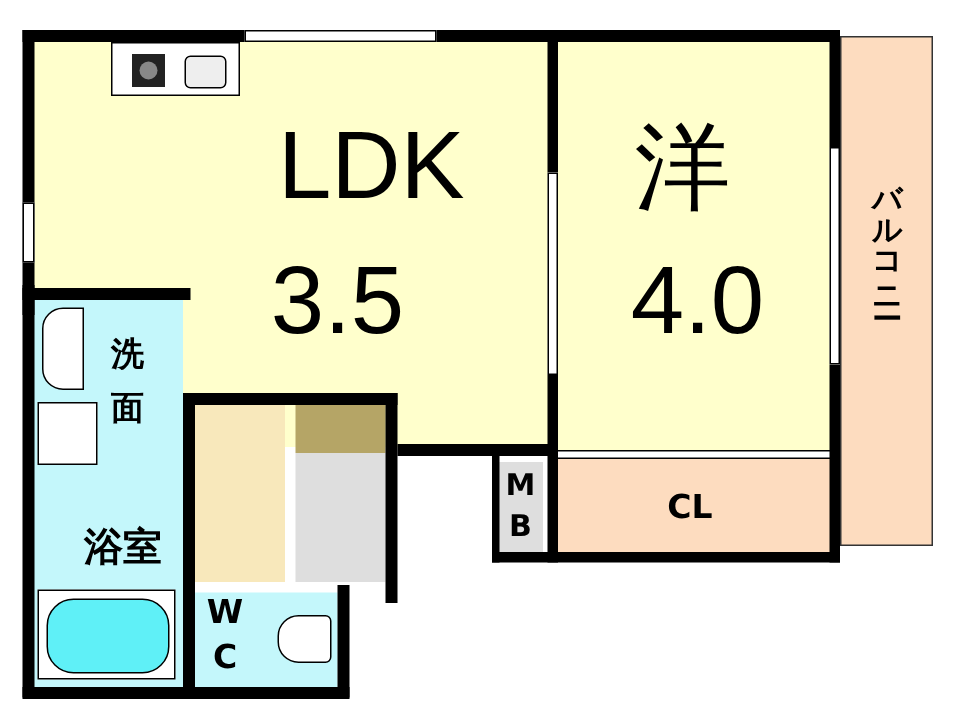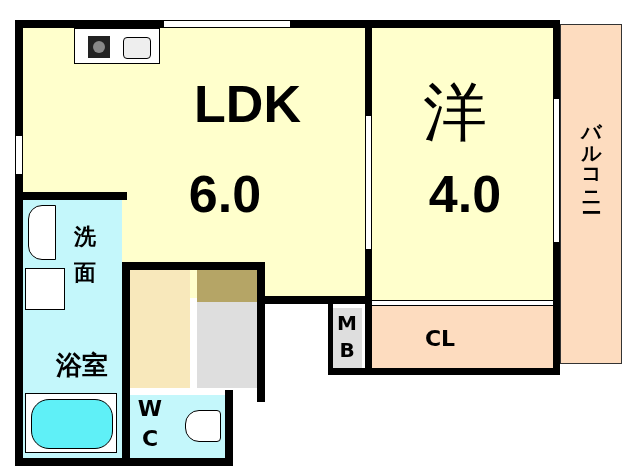--- a/index.html
+++ b/index.html
@@ -5,21 +5,21 @@
   html,body{margin:0;padding:0;background:#fff;}
   body{width:640px;height:473px;position:relative;overflow:hidden;font-family:"DejaVu Sans","Liberation Sans",sans-serif;}
   .abs{position:absolute;box-sizing:border-box;}
   .wall{position:absolute;background:#000;}
   .ldk{background:#ffffcc;}
   .yo{background:#ffffcc;}
   .bal{background:#fddcbf;border:1px solid #333;}
   .cl{background:#fddcbf;}
   .wet{background:#c4f7fb;}
   .txt{position:absolute;color:#000;line-height:1;text-align:center;}
-  .big{font-family:"Liberation Sans","DejaVu Sans",sans-serif;font-size:52px;font-weight:bold;}
+  .big{font-family:"Liberation Sans","DejaVu Sans",sans-serif;font-size:64px;}
   .jp{font-family:"DejaVu Sans",sans-serif;font-weight:bold;}
   .win{position:absolute;background:#fff;border:1px solid #000;box-sizing:border-box;}
 </style>
 </head>
 <body>
 
 <div class="abs bal" style="left:560px;top:24px;width:62px;height:340px;background:#fddcbf;"></div>
 <div class="txt jp" style="left:580px;top:110px;width:22px;font-size:20px;writing-mode:vertical-rl;">バルコニー</div>
 
 <div class="abs ldk" style="left:22px;top:26px;width:345px;height:272px;"></div>
@@ -67,26 +67,26 @@
 <div class="win" style="left:365px;top:115px;width:7px;height:135px;"></div>
 <div class="win" style="left:553px;top:98px;width:7px;height:145px;"></div>
 
 <div class="abs" style="left:74px;top:28px;width:86px;height:36px;background:#fff;border:1px solid #000;"></div>
 <div class="abs" style="left:88px;top:36px;width:22px;height:22px;background:#222;">
     <div style="position:absolute;left:5px;top:5px;width:12px;height:12px;border-radius:50%;background:#888;"></div>
   </div>
 <div class="abs" style="left:123px;top:37px;width:28px;height:22px;border:1px solid #000;border-radius:4px;background:#eee;"></div>
 
 <div class="txt big" style="left:140px;top:78px;width:215px;">LDK</div>
-<div class="txt big" style="left:150px;top:168px;width:150px;">6.0</div>
+<div class="txt big" style="left:150px;top:168px;width:150px;">3.5</div>
 
 <div class="txt jp" style="left:400px;top:80px;width:110px;font-size:64px;font-weight:normal;">洋</div>
 <div class="txt big" style="left:395px;top:168px;width:140px;">4.0</div>
 
-<div class="txt jp" style="left:410px;top:328px;width:60px;font-size:22px;">CL</div>
+<div class="txt jp" style="left:430px;top:328px;width:60px;font-size:22px;">CL</div>
 
 <div class="txt jp" style="left:70px;top:226px;width:30px;font-size:22px;">洗</div>
 <div class="txt jp" style="left:70px;top:262px;width:30px;font-size:22px;">面</div>
 <div class="abs" style="left:28px;top:205px;width:28px;height:55px;border:1px solid #000;border-radius:14px 0 0 14px;background:#fff;"></div>
 <div class="abs" style="left:25px;top:268px;width:40px;height:42px;border:1px solid #000;background:#fff;"></div>
 
 <div class="txt jp" style="left:42px;top:352px;width:80px;font-size:26px;">浴室</div>
 <div class="abs" style="left:25px;top:393px;width:92px;height:60px;background:#fff;border:1px solid #000;">
     <div style="position:absolute;left:5px;top:5px;width:80px;height:48px;border-radius:18px;background:#5ff0f7;border:1px solid #000;"></div>
   </div>

